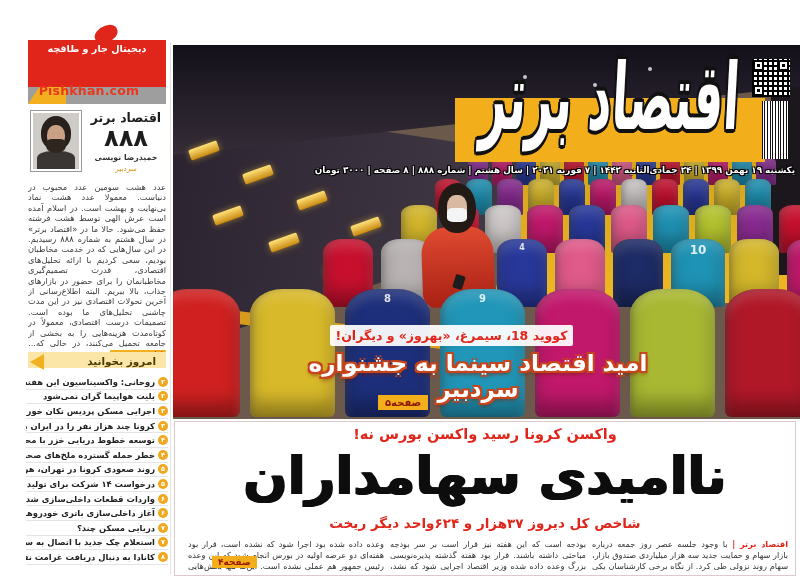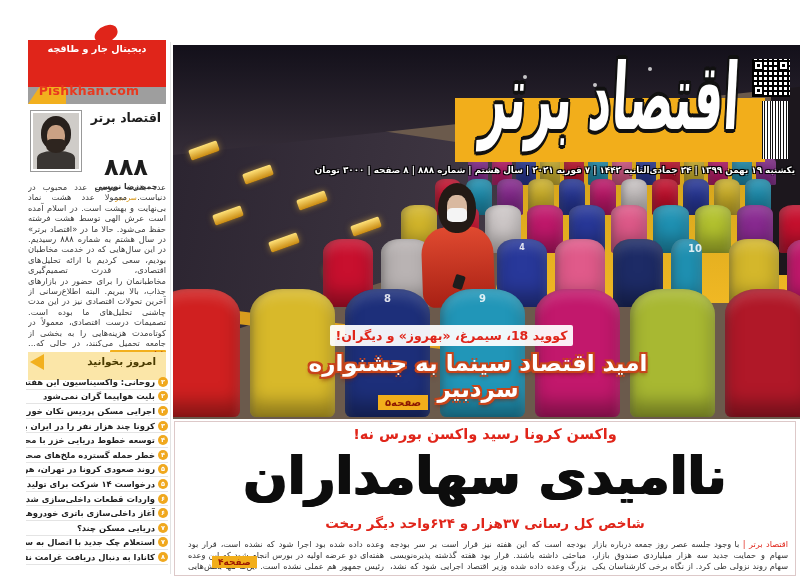--- a/index.html
+++ b/index.html
@@ -24,28 +24,28 @@
   .portrait .hair{position:absolute;left:8px;top:3px;width:30px;height:34px;background:#27201c;
          border-radius:50% 50% 45% 45%;}
   .portrait .face{position:absolute;left:14px;top:12px;width:18px;height:22px;background:#caa184;
          border-radius:45%;}
   .portrait .beard{position:absolute;left:13px;top:26px;width:20px;height:14px;background:#2e251f;
          border-radius:30% 30% 50% 50%;}
   .portrait .torso{position:absolute;left:4px;top:38px;width:38px;height:18px;background:#3a3633;
          border-radius:40% 40% 0 0;}
   .edmeta{position:absolute;left:86px;top:110px;width:80px;text-align:center;color:#1d1d1d;}
   .edmeta .brand{font-size:12.5px;font-weight:bold;}
-  .edmeta .issue{font-size:24px;font-weight:bold;letter-spacing:3px;line-height:26px;margin-top:29px;}
+  .edmeta .issue{font-size:24px;font-weight:bold;letter-spacing:3px;line-height:26px;}
   .edmeta .author{font-size:7.8px;font-weight:bold;margin-top:2px;color:#333;}
   .edmeta .role{font-size:7.2px;color:#d8940f;margin-top:2px;}
   .edbody{position:absolute;left:28px;top:182px;width:138px;height:170px;overflow:hidden;
          font-size:8.3px;line-height:10.4px;text-align:justify;color:#3c3c3c;}
   .badge{display:inline-block;background:#f2b01e;color:#9a1500;font-weight:bold;
          font-size:7.4px;padding:0 3px;border-radius:1px;line-height:9.5px;}
-  .ribbon{position:absolute;left:28px;top:352px;width:138px;height:28px;background:#fbe6a8;}
+  .ribbon{position:absolute;left:28px;top:352px;width:138px;height:16px;background:#fbe6a8;}
   .ribbon .arrow{position:absolute;left:2px;top:2px;width:0;height:0;border-top:8px solid transparent;
          border-bottom:8px solid transparent;border-right:14px solid #f2b01e;}
   .ribbon .t{position:absolute;right:10px;top:3px;font-size:10.5px;font-weight:bold;color:#4a3b00;}
   .today-list{position:absolute;left:26px;top:375px;width:142px;}
   .titem{display:flex;align-items:center;height:14.6px;border-bottom:1px solid #e4e4e4;}
   .titem .num{flex:0 0 10px;width:10px;height:10px;border-radius:50%;background:#f0a81e;color:#fff;
          font-size:6.5px;line-height:10px;text-align:center;margin-left:3px;font-weight:bold;}
   .titem .txt{font-size:8.4px;font-weight:bold;color:#222;white-space:nowrap;overflow:hidden;}
   .vdivider{position:absolute;left:170px;top:42px;width:1px;height:532px;background:#e3e3e3;}
 
@@ -120,21 +120,21 @@
       border:1px solid #ddc9c9;}
   .lkicker{position:absolute;left:174px;top:426px;width:622px;text-align:center;z-index:2;
       color:#e0251a;font-size:14.5px;font-weight:bold;}
   .lheadline{position:absolute;left:176px;top:438px;width:618px;height:76px;text-align:center;
       font-size:52px;font-weight:bold;color:#0d0d0d;line-height:76px;letter-spacing:-1px;
       text-shadow:1px 0 0 #0d0d0d,-1px 0 0 #0d0d0d;}
   .lsubhead{position:absolute;left:174px;top:515px;width:622px;text-align:center;
       color:#e0251a;font-size:13.5px;font-weight:bold;}
   .lcol{position:absolute;top:539px;width:196px;height:34px;overflow:hidden;
       font-size:8.2px;line-height:11px;text-align:justify;color:#333;}
-  .lcol .lead{color:#e0251a;font-weight:normal;}
+  .lcol .lead{color:#e0251a;font-weight:bold;}
   .c1{left:592px}.c2{left:390px}.c3{left:188px}
   .p4badge{position:absolute;left:212px;top:556px;background:#f2ae1b;color:#9a1500;
       font-size:9px;font-weight:bold;padding:1px 6px;}
 </style>
 </head>
 <body>
 
 <div id="page">
 
   <div class="splash"></div>
@@ -283,21 +283,21 @@
         <div class="seat" style="left: 480px; top: 160px; width: 36px; height: 48px; background: rgb(31, 147, 181); z-index: 3; font-size: 7px;"></div>
         <div class="seat" style="left: 522px; top: 160px; width: 36px; height: 48px; background: rgb(181, 196, 47); z-index: 3; font-size: 7px;"></div>
         <div class="seat" style="left: 564px; top: 160px; width: 36px; height: 48px; background: rgb(138, 42, 146); z-index: 3; font-size: 7px;"></div>
         <div class="seat" style="left: 606px; top: 160px; width: 36px; height: 48px; background: rgb(200, 16, 46); z-index: 3; font-size: 7px;"></div>
         <div class="seat" style="left: 150px; top: 194px; width: 50px; height: 68px; background: rgb(200, 16, 46); z-index: 4; font-size: 8px;"></div>
         <div class="seat" style="left: 208px; top: 194px; width: 50px; height: 68px; background: rgb(185, 179, 179); z-index: 4; font-size: 8px;"></div>
         <div class="seat" style="left: 266px; top: 194px; width: 50px; height: 68px; background: rgb(194, 24, 108); z-index: 4; font-size: 8px;"></div>
         <div class="seat" style="left: 324px; top: 194px; width: 50px; height: 68px; background: rgb(40, 56, 154); z-index: 4; font-size: 8px;">4</div>
         <div class="seat" style="left: 382px; top: 194px; width: 50px; height: 68px; background: rgb(224, 90, 138); z-index: 4; font-size: 8px;"></div>
         <div class="seat" style="left: 440px; top: 194px; width: 50px; height: 68px; background: rgb(29, 43, 102); z-index: 4; font-size: 8px;"></div>
-        <div class="seat" style="left: 498px; top: 194px; width: 31px; height: 68px; background: rgb(31, 147, 181); z-index: 4; font-size: 10px; text-align: right;">10</div>
+        <div class="seat" style="left: 498px; top: 194px; width: 54px; height: 68px; background: rgb(31, 147, 181); z-index: 4; font-size: 12px;">10</div>
         <div class="seat" style="left: 556px; top: 194px; width: 50px; height: 68px; background: rgb(212, 183, 43); z-index: 4; font-size: 8px;"></div>
         <div class="seat" style="left: 614px; top: 194px; width: 50px; height: 68px; background: rgb(194, 24, 108); z-index: 4; font-size: 8px;"></div>
         <div class="seat" style="left: -18px; top: 244px; width: 85px; height: 128px; background: rgb(208, 32, 32); z-index: 6; font-size: 10px;"></div>
         <div class="seat" style="left: 77px; top: 244px; width: 85px; height: 128px; background: rgb(216, 185, 42); z-index: 6; font-size: 10px;"></div>
         <div class="seat" style="left: 172px; top: 244px; width: 85px; height: 128px; background: rgb(29, 47, 122); z-index: 6; font-size: 10px;">8</div>
         <div class="seat" style="left: 267px; top: 244px; width: 85px; height: 128px; background: rgb(33, 150, 184); z-index: 6; font-size: 10px;">9</div>
         <div class="seat" style="left: 362px; top: 244px; width: 85px; height: 128px; background: rgb(194, 24, 108); z-index: 6; font-size: 10px;"></div>
         <div class="seat" style="left: 457px; top: 244px; width: 85px; height: 128px; background: rgb(168, 184, 50); z-index: 6; font-size: 10px;"></div>
         <div class="seat" style="left: 552px; top: 244px; width: 85px; height: 128px; background: rgb(176, 24, 40); z-index: 6; font-size: 10px;"></div>
       </div>
@@ -320,21 +320,21 @@
   <div class="barcode"></div>
   <div class="dateline">یکشنبه ۱۹ بهمن ۱۳۹۹ | ۲۴ جمادی‌الثانیه ۱۴۴۲ | ۷ فوریه ۲۰۲۱ | سال هشتم | شماره ۸۸۸ | ۸ صفحه | ۳۰۰۰ تومان</div>
 
   <div class="pkicker">کووید 18، سیمرغ، «بهروز» و دیگران!</div>
   <div class="pheadline">امید اقتصاد سینما به جشنواره سردبیر</div>
   <div class="pbadge">صفحه۵</div>
 
   <div class="leadbox"></div>
   <div class="lkicker">واکسن کرونا رسید واکسن بورس نه!</div>
   <div class="lheadline">ناامیدی سهامداران</div>
-  <div class="lsubhead">شاخص کل رسانی ۳۷هزار و ۶۲۴واحد دیگر ریخت</div>
+  <div class="lsubhead">شاخص کل دیروز ۳۷هزار و ۶۲۴واحد دیگر ریخت</div>
   <div class="lcol c1">
     <span class="lead">اقتصاد برتر | </span><span>با وجود جلسه عصر روز جمعه درباره بازار سهام و حمایت جدید سه هزار میلیاردی صندوق بازار، سهام روند نزولی طی کرد. از نگاه برخی کارشناسان یکی از علل این اتفاق تداوم اختلاف‌نظرهای دولت و مجلس بر سر</span>
   </div>
   <div class="lcol c2">بودجه است که این هفته نیز قرار است بر سر بودجه مباحثی داشته باشند. قرار بود هفته گذشته پذیره‌نویسی بزرگ وعده داده شده وزیر اقتصاد اجرایی شود که نشد، قرار بود مرحله سوم آزادسازی سهام عدالت که توسط رئیس جمهور</div>
   <div class="lcol c3">وعده داده شده بود اجرا شود که نشده است، قرار بود هفته‌ای دو عرضه اولیه در بورس انجام شود که این وعده رئیس جمهور هم عملی نشده است. این‌ها تنها بخش‌هایی از وعده‌های بورسی عملی نشده...</div>
   <div class="p4badge">صفحه۴</div>
 
 </div>
 
 </body></html>

